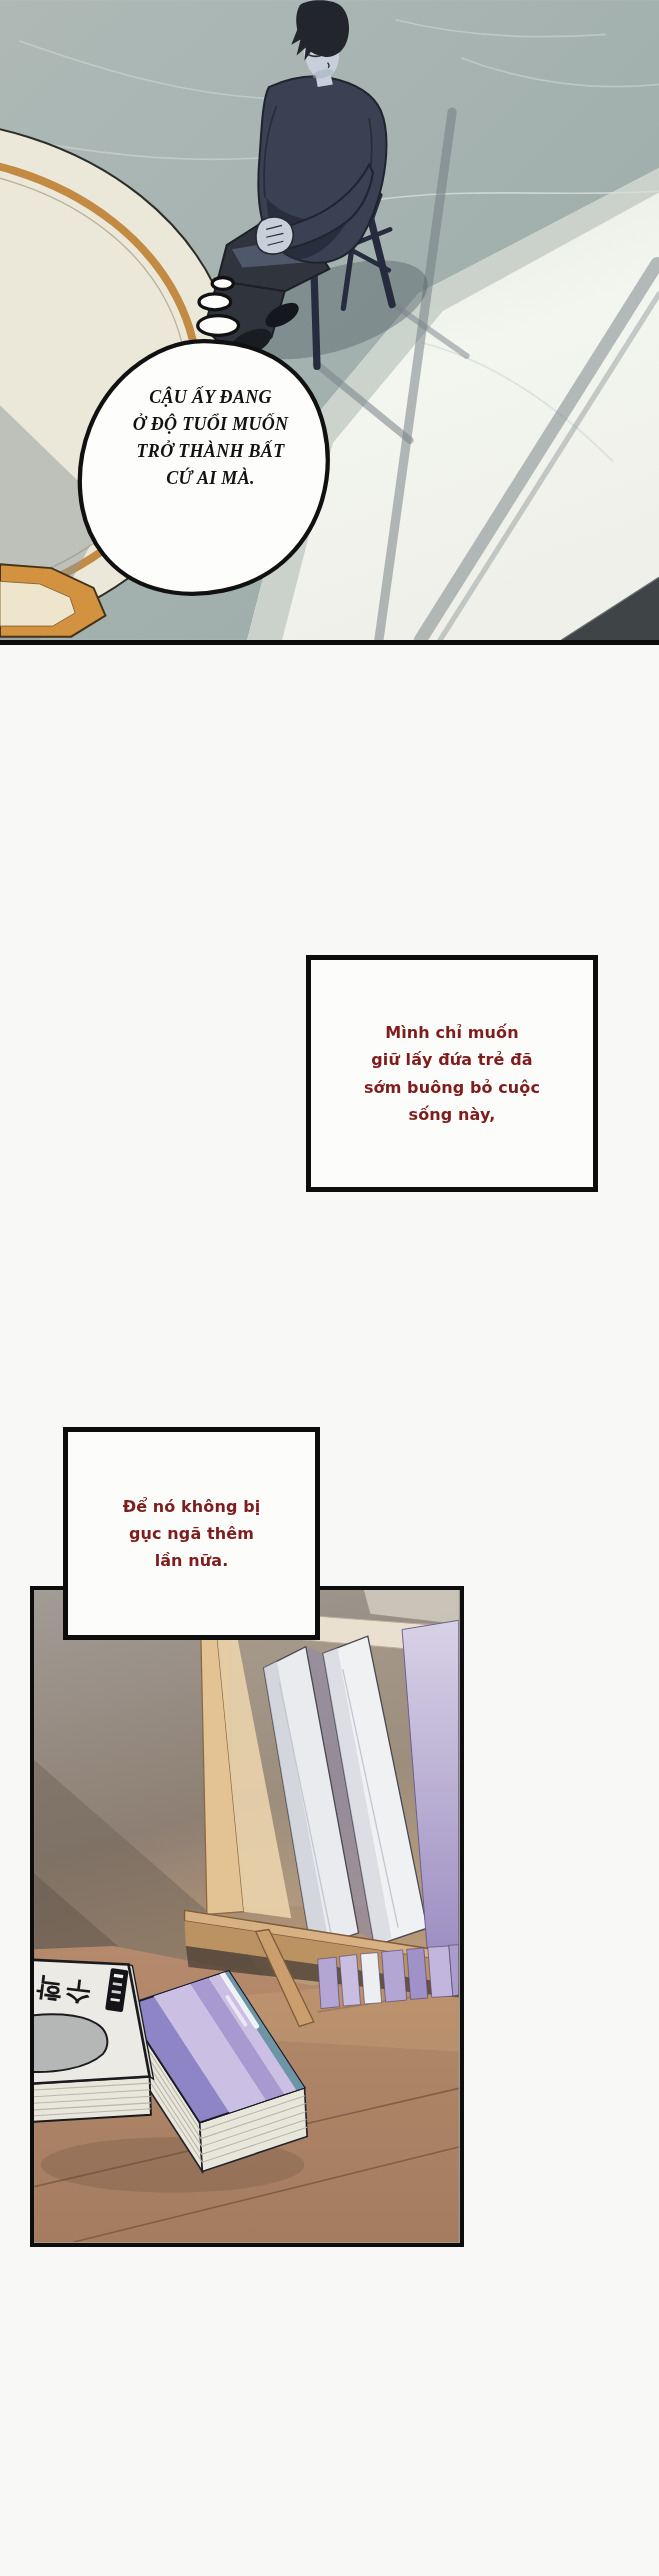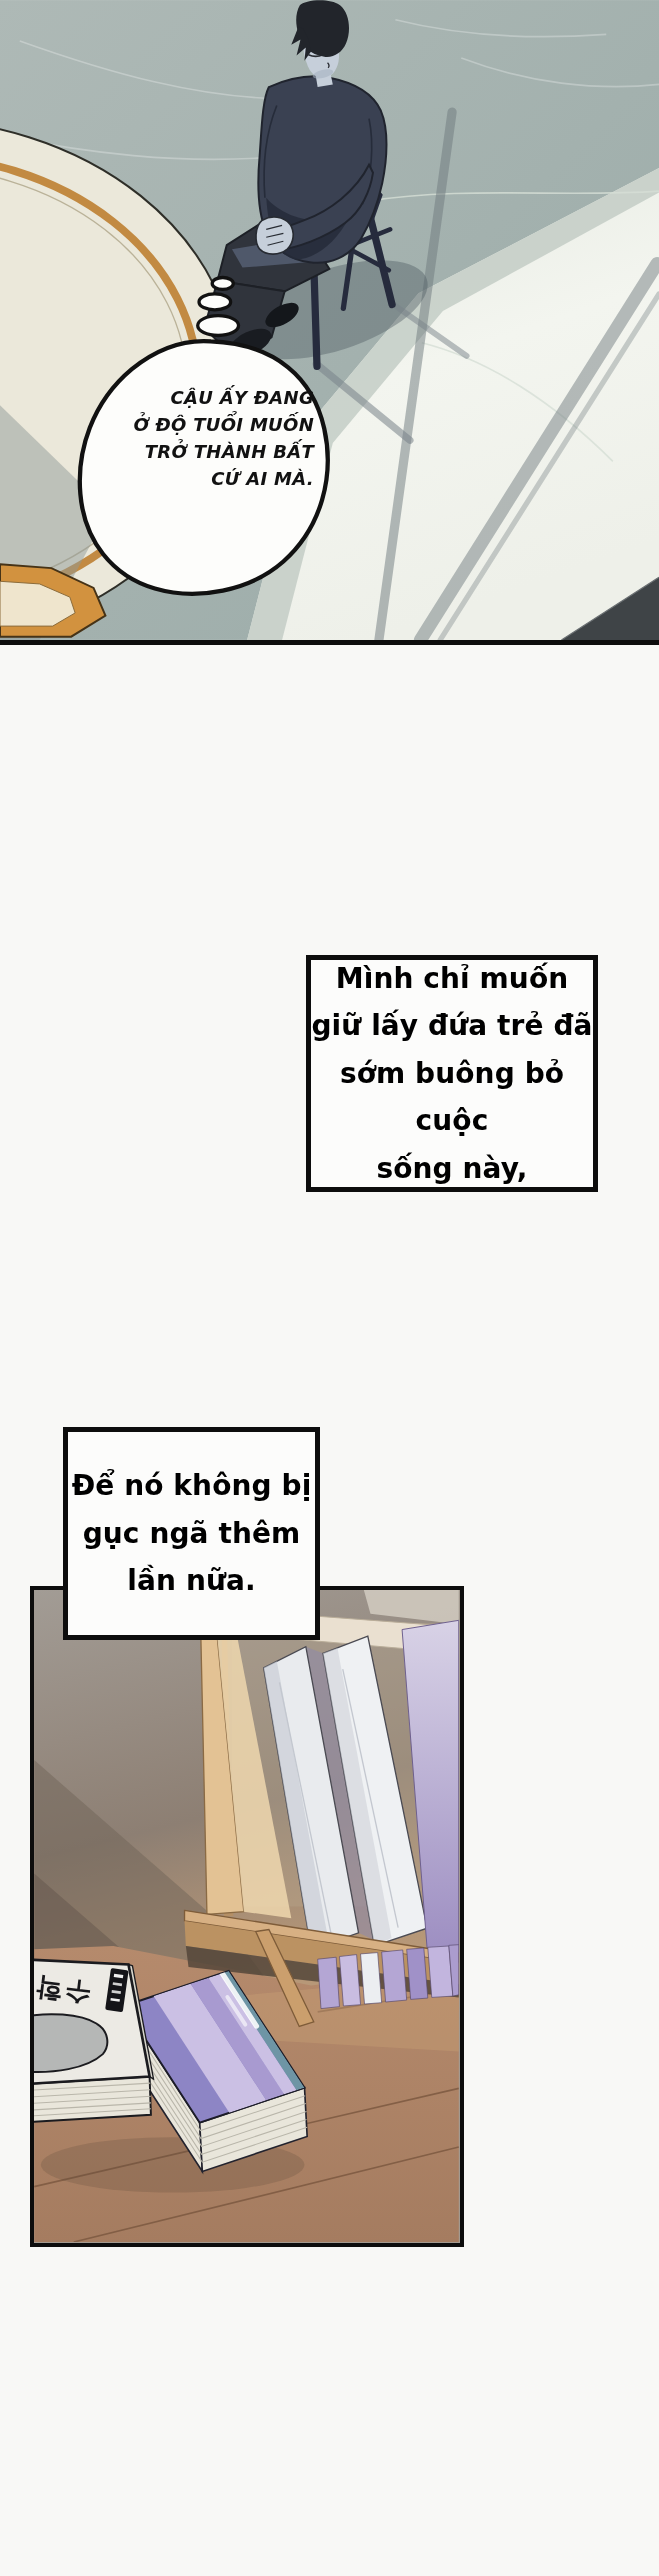--- a/index.html
+++ b/index.html
@@ -6,32 +6,32 @@
   body{background:#e9e9e9;font-family:"DejaVu Sans","Liberation Sans",sans-serif;}
   #page{
     position:relative;width:659px;height:2576px;margin:0 auto;
     background:var(--c_page_bg,#f8f8f6);overflow:hidden;
   }
   .panel{position:absolute;}
   #panel1{left:0;top:0;width:659px;height:640px;border-bottom:5.3px solid var(--c_panel_border,#0d0d0d);overflow:hidden;}
   #panel1 svg{display:block;}
   .bubble-text{
     position:absolute;left:107px;top:384px;width:207px;
-    text-align:right;font-size:18px;line-height:1.5;font-weight:bold;font-style:italic;
-    color:#121212;white-space:pre-line;letter-spacing:0.3px;
+    text-align:center;font-size:18px;line-height:1.5;font-weight:bold;font-style:italic;
+    color:#121212;white-space:pre-line;letter-spacing:0.3px;font-family:Liberation Serif, serif;
   }
   .caption-box{
     position:absolute;background:#fcfcfb;border:5.3px solid var(--c_panel_border,#0d0d0d);
     display:flex;align-items:center;justify-content:center;box-sizing:border-box;
   }
   #caption-box-1{left:306px;top:955px;width:292px;height:237px;}
   #caption-box-2{left:63px;top:1395px;width:257px;height:213px;z-index:5;margin-top:32px;}
   .caption-text{
-    text-align:center;font-size:28px;line-height:1.7;font-weight:bold;
-    color:#000000;white-space:pre-line;letter-spacing:0.1px;
+    text-align:center;font-size:16px;line-height:1.7;font-weight:bold;
+    color:#7f1d1d;white-space:pre-line;letter-spacing:0.1px;
   }
   #panel4{left:30px;top:1586px;width:434px;height:661px;border:4.6px solid var(--c_panel_border,#0d0d0d);box-sizing:border-box;overflow:hidden;background:#a39a90;}
   #panel4 svg{display:block;}
 </style>
 </head>
 <body>
 
 <div id="page">
 
   <div id="panel1" class="panel">

